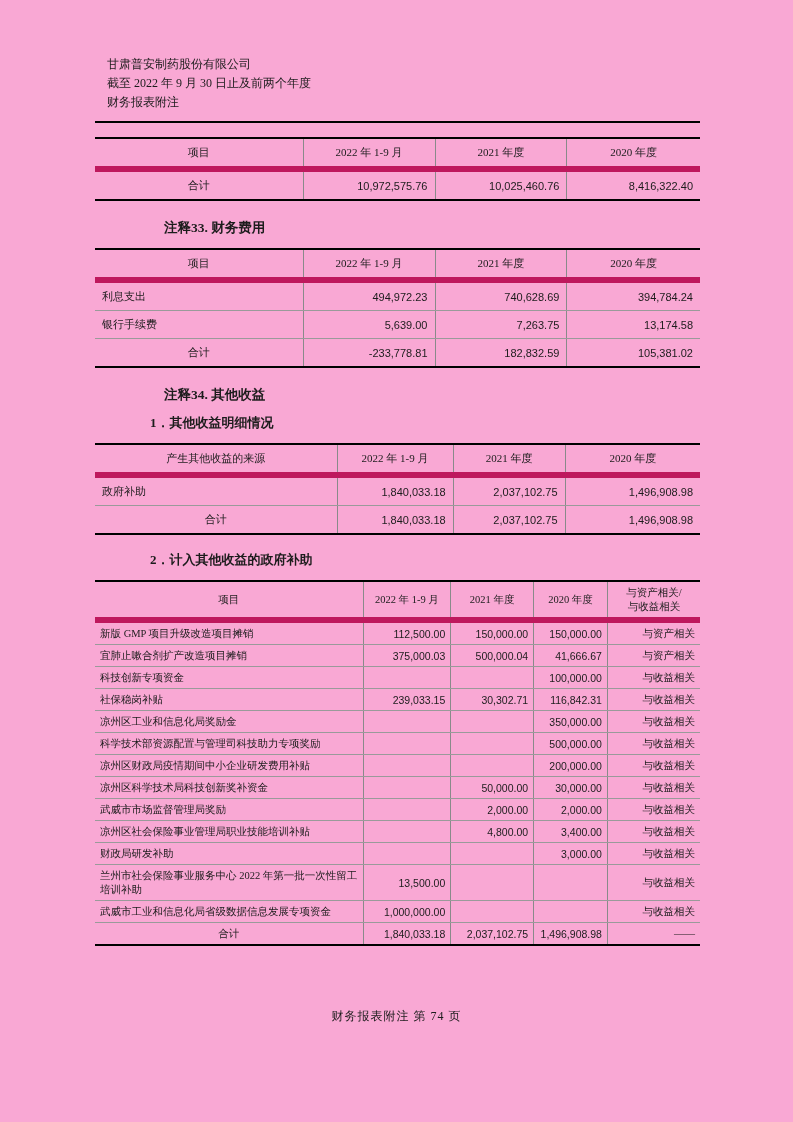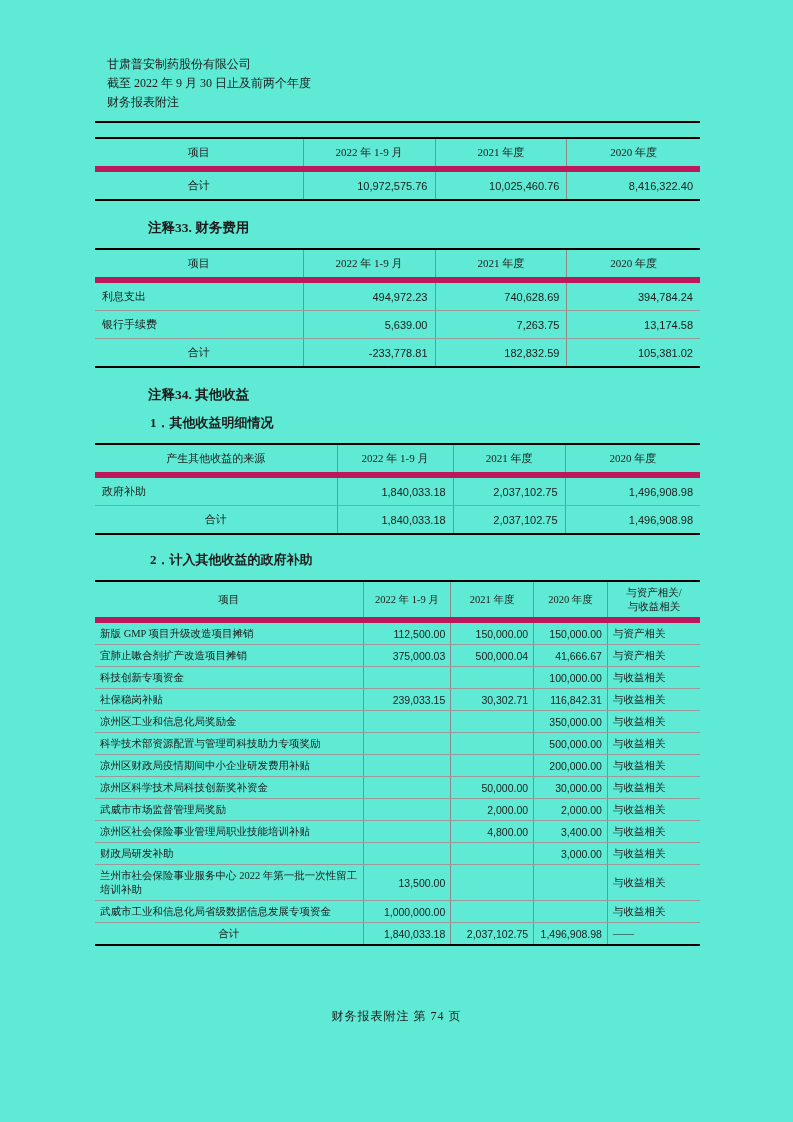--- a/index.html
+++ b/index.html
@@ -1,29 +1,29 @@
 <!DOCTYPE html>
 <html><head>
 <meta charset="utf-8">
 <style>
   html,body { margin:0; padding:0; background:#ffffff; }
   .page {
     position:relative;
     width:793px; height:1122px;
     box-sizing:border-box;
-    background:#5eead4;
+    background:#f9a8d4;
     font-family:"Liberation Serif","DejaVu Serif",serif;
     color:#1c1c1c;
     padding:55px 93px 0 95px;
     overflow:hidden;
   }
   .hdr { margin-left:12px; font-size:12px; line-height:19px; }
   .rule { border:0; border-top:2px solid #000; margin:9px 0 0 0; }
 
-  .note-h  { font-weight:bold; font-size:13.5px; margin:18px 0 0 53px; }
+  .note-h  { font-weight:bold; font-size:13.5px; margin:18px 0 0 69px; }
   .sub-h   { font-weight:bold; font-size:13px;   margin:10px 0 0 55px; }
 
   table {
     width:100%;
     border-collapse:collapse;
     border-top:2px solid #000;
     border-bottom:2px solid #000;
     table-layout:fixed;
   }
   .tbl-wrap1 { margin-top:14px; }
@@ -44,21 +44,21 @@
     line-height:15px;
   }
   table.t123 { font-size:11px; }
   table.t4   { font-size:10.5px; }
   table.t4 th, table.t4 td { padding:3.5px 5px; line-height:14px; }
 
   .lbl { text-align:left; }
   .ctr { text-align:center; }
   .ind { padding-left:20px; }
   .num { text-align:right; font-family:"Liberation Sans","DejaVu Sans",sans-serif; }
-  .tag { text-align:left;margin-top:32px; }
+  .tag { text-align:right;margin-top:32px; }
 
   
   .t12 col:nth-child(1){width:34.4%} .t12 col:nth-child(2){width:21.8%}
   .t12 col:nth-child(3){width:21.8%} .t12 col:nth-child(4){width:22.0%}
   .t3  col:nth-child(1){width:40.0%} .t3  col:nth-child(2){width:19.2%}
   .t3  col:nth-child(3){width:18.5%} .t3  col:nth-child(4){width:22.3%}
   .t4c col:nth-child(1){width:44.3%} .t4c col:nth-child(2){width:14.5%}
   .t4c col:nth-child(3){width:13.7%} .t4c col:nth-child(4){width:12.2%}
   .t4c col:nth-child(5){width:15.3%}
 

